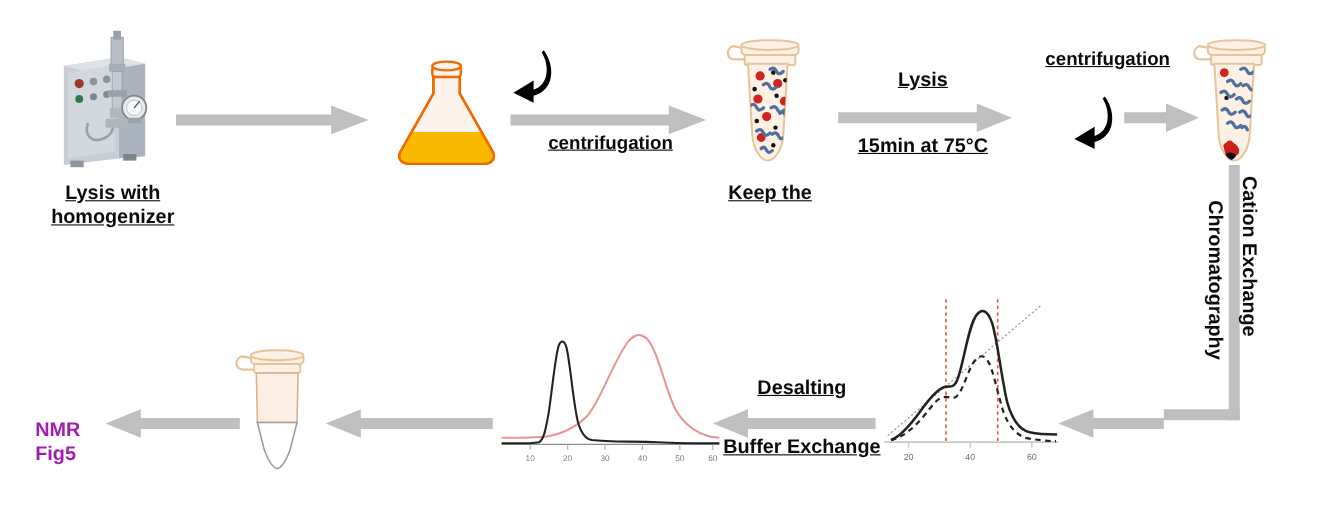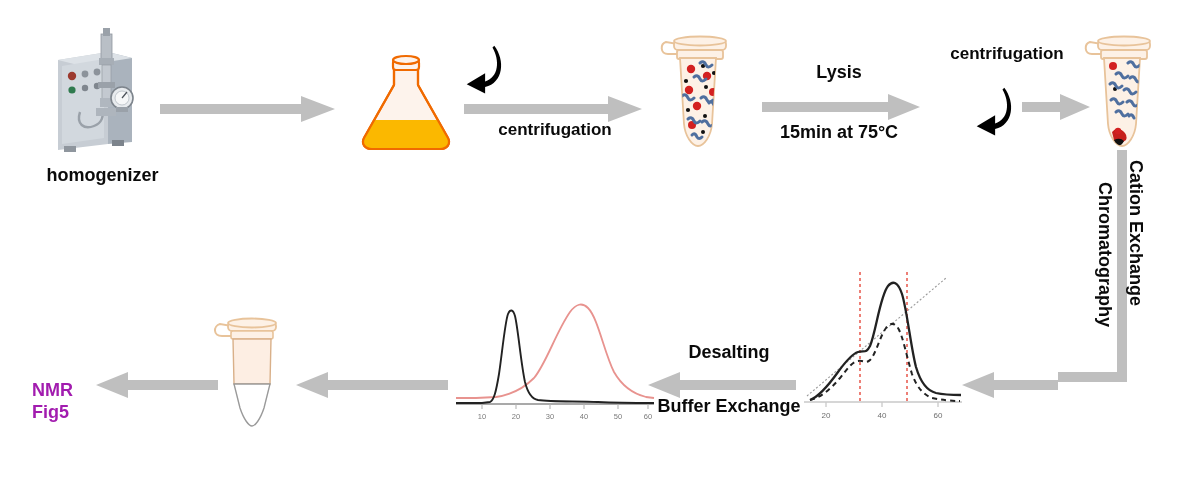--- a/index.html
+++ b/index.html
@@ -1,20 +1,20 @@
 <!DOCTYPE html>
 <html><head>
 <meta charset="utf-8">
 <style>
   html,body{margin:0;padding:0;background:#ffffff;}
   body{width:1200px;height:479px;position:relative;overflow:hidden;
        font-family:"Liberation Sans",sans-serif;color:#000;}
   .stage{position:absolute;inset:0;}
   .abs{position:absolute;}
-  .lbl{font-weight:bold;text-align:center;line-height:1.22;color:#0a0a0a;}
+  .lbl{font-weight:bold;text-align:center;line-height:1.22;color:#0a0a0a;text-decoration:underline;}
   .lbl-l{font-weight:bold;line-height:1.22;color:#a21caf;margin-top:20px;}
   .arrow-h{position:absolute;display:block;}
   .vbar{position:absolute;background:#bfbfbf;}
   .vtext{position:absolute;font-weight:bold;color:#0a0a0a;white-space:nowrap;
          transform-origin:0 0;}
   svg{display:block;overflow:visible;}
 </style>
 </head>
 <body>
 
@@ -51,20 +51,21 @@
 
       <path d="M34,86 C30,98 38,104 48,100 C56,97 58,90 56,84" fill="none" stroke="#9aa1a9" stroke-width="2.4"></path>
       <rect x="50" y="82" width="20" height="8" fill="#aeb5bd"></rect>
 
       <rect x="18" y="120" width="12" height="6" fill="#8f969e"></rect>
       <rect x="66" y="114" width="12" height="6" fill="#7d848c"></rect>
     </svg>
   </div>
 
   <div class="abs lbl" style="left:20px;top:165px;width:165px;font-size:18px;">
+    <div>Lysis with</div>
     <div>homogenizer</div>
   </div>
 
   <div class="arrow-h" style="left:160px;top:96px;">
     <svg width="175" height="26" viewBox="0 0 175 26">
       <path d="M0,8 L141,8 L141,0 L175,13 L141,26 L141,18 L0,18 Z" fill="#bfbfbf"></path>
     </svg>
   </div>
 
   <div class="abs" style="left:356px;top:40px;width:112px;height:112px;">
@@ -140,20 +141,21 @@
           <path d="M32,87 q4,-3 6,2 q2,4 6,0"></path>
           <path d="M46,90 q4,-3 6,2 q2,4 6,0"></path>
           <path d="M36,103 q3,-3 5,2 q2,3 5,0"></path>
           <path d="M53,71 q3,-3 5,2"></path>
         </g>
       </g>
     </svg>
   </div>
 
   <div class="abs lbl" style="left:620px;top:165px;width:160px;font-size:18px;">
+    <div>Keep the</div>
   </div>
 
   <div class="arrow-h" style="left:762px;top:94px;">
     <svg width="158" height="26" viewBox="0 0 158 26">
       <path d="M0,8 L126,8 L126,0 L158,13 L126,26 L126,18 L0,18 Z" fill="#bfbfbf"></path>
     </svg>
   </div>
   <div class="abs lbl" style="left:758px;top:62px;width:162px;font-size:18px;">
     <span>Lysis</span>
   </div>

